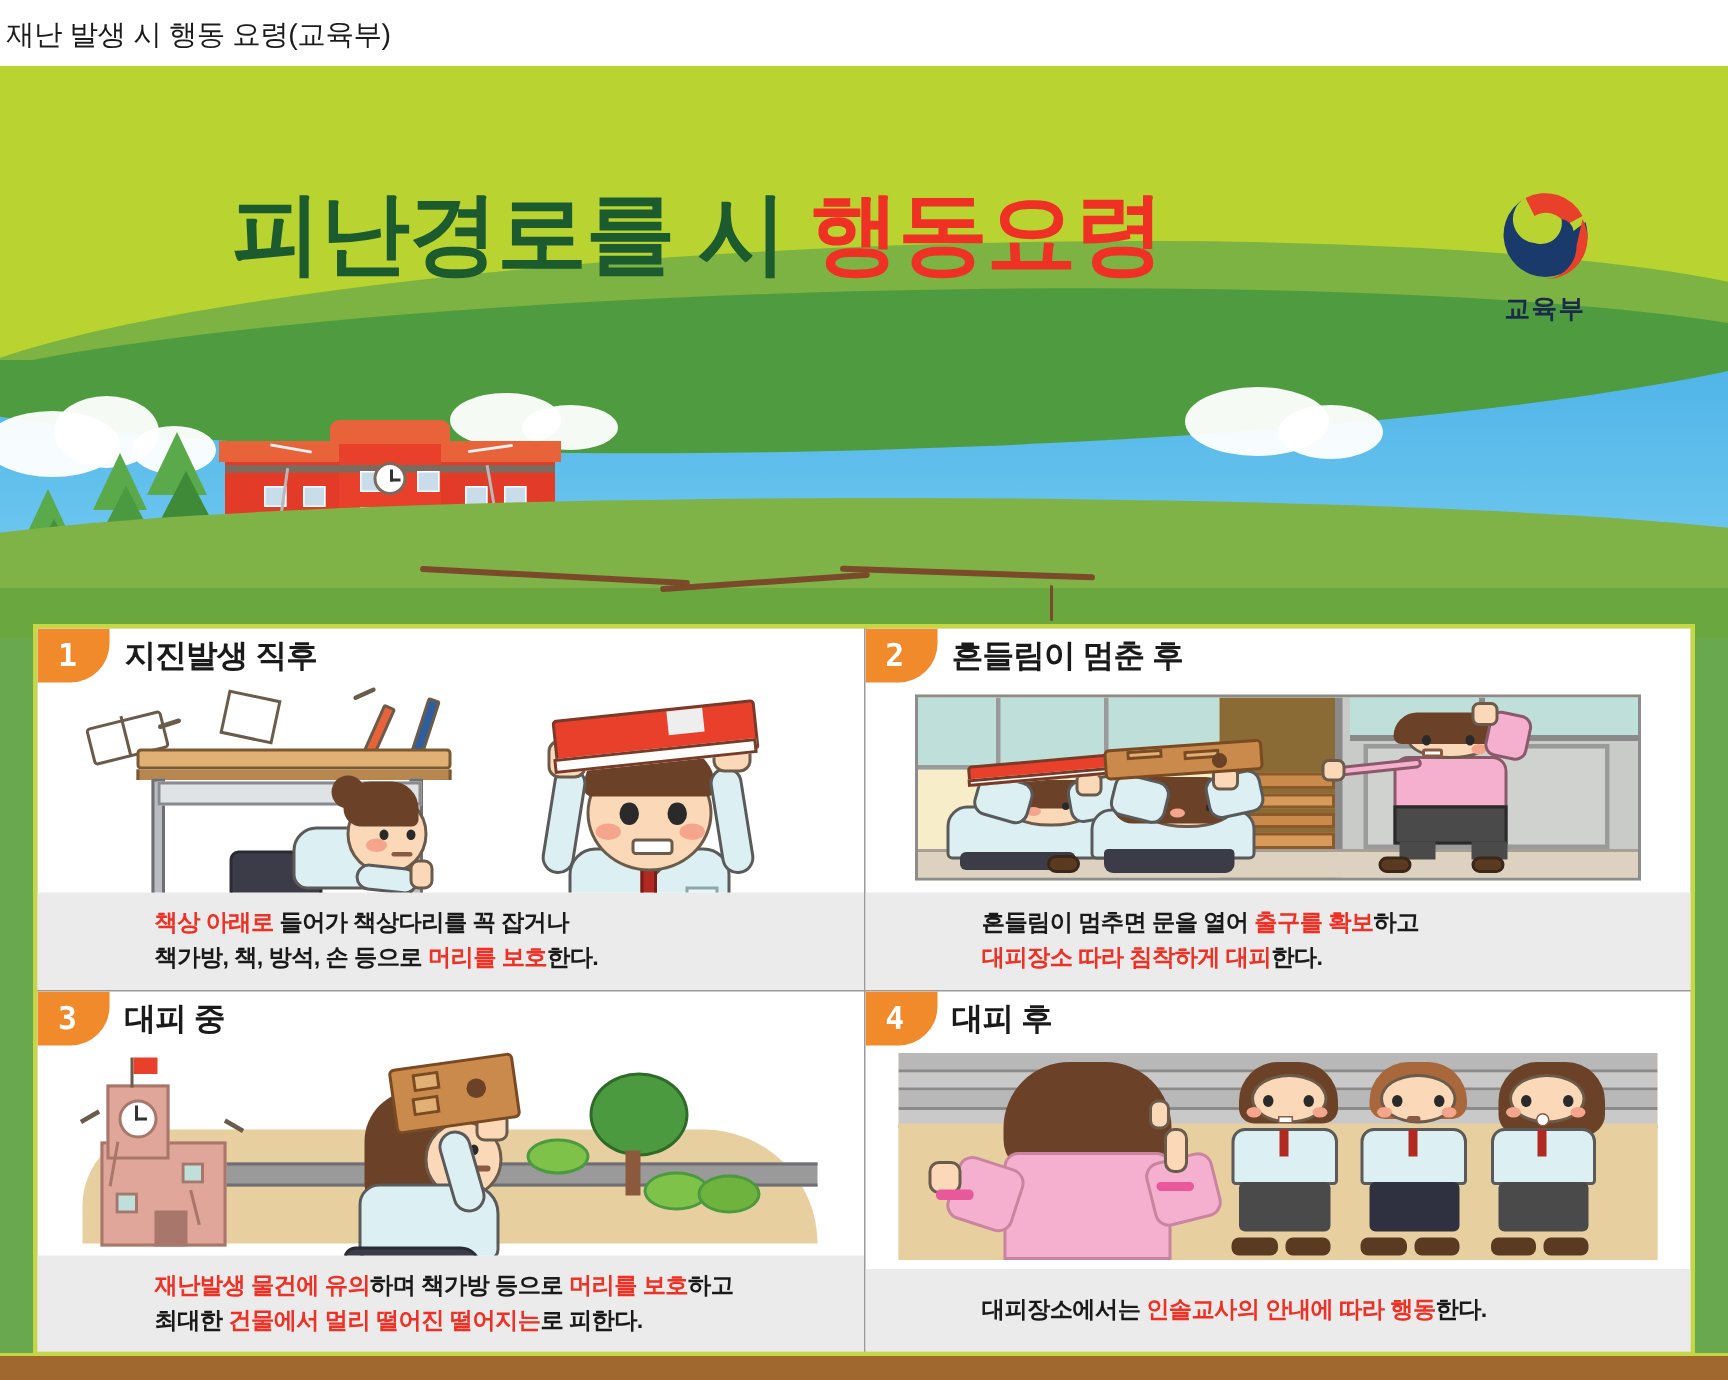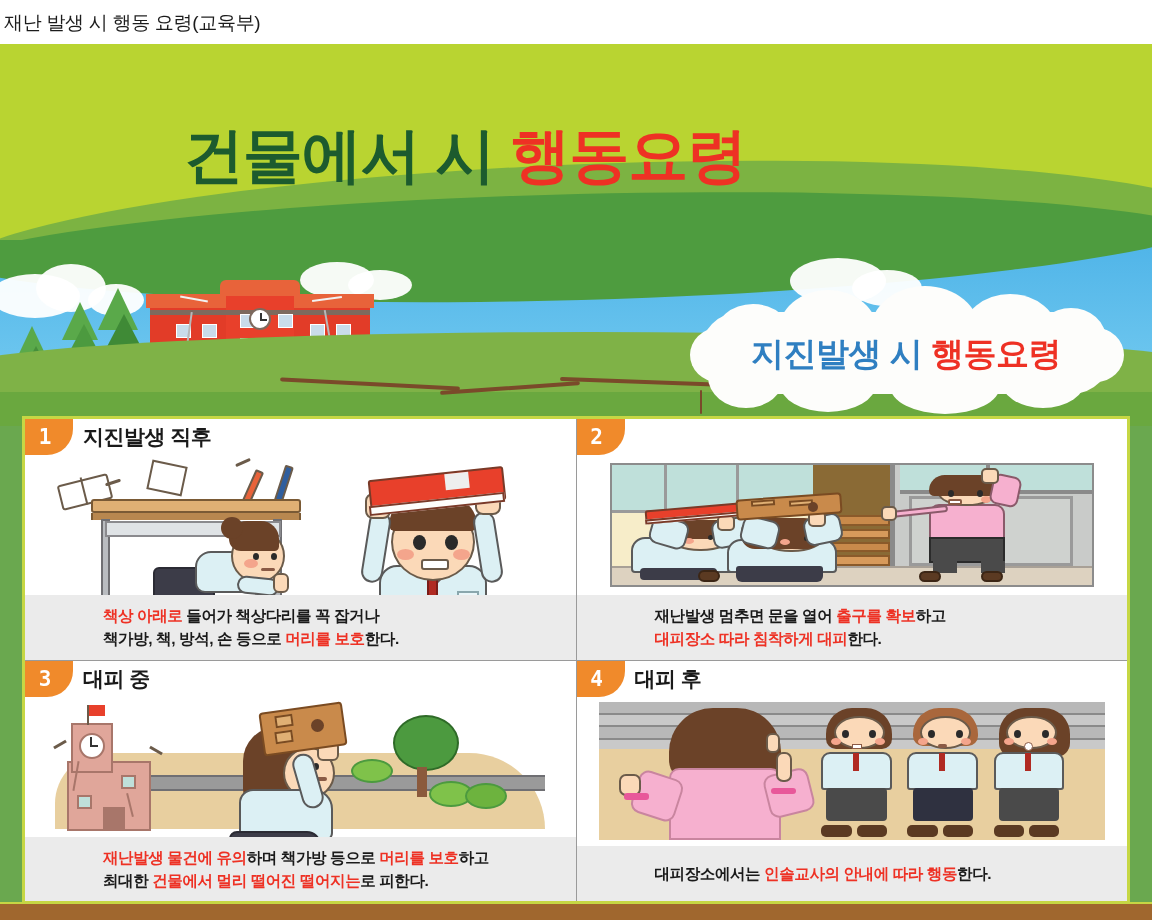--- a/index.html
+++ b/index.html
@@ -251,24 +251,35 @@
 
 <div class="page-title">재난 발생 시 행동 요령(교육부)</div>
 
 <div class="poster">
 
   <div class="banner">
     <div class="banner-swoosh"></div>
     <div class="banner-swoosh2"></div>
 
     <div class="banner-title">
-      <span class="bt-dark">건물에서 시</span>
+      <span class="bt-dark">피난경로를 시</span>
       <span class="bt-red">행동요령</span>
     </div>
 
+    <div class="logo-wrap">
+      <div class="taegeuk">
+        <svg width="66" height="66" viewBox="0 0 66 66">
+          <path d="M33 3 A30 30 0 1 1 32.9 3 Z" fill="none"></path>
+          <path d="M58 20 A28 28 0 0 0 20 8 L26 20 A15 15 0 0 1 47 26 Z" fill="#e8402b"></path>
+          <path d="M60 24 A28 28 0 1 1 20 8 A16 16 0 0 0 26 38 A14 14 0 0 0 44 22 A9 9 0 0 1 52 30 Z" fill="#1a3a6b"></path>
+          <path d="M58 22 A27 27 0 0 1 34 62 A22 22 0 0 0 54 40 Z" fill="#e8402b"></path>
+        </svg>
+      </div>
+      <div class="logo-label">교육부</div>
+    </div>
   </div>
 
   <div class="scene">
     <div class="scene-topcurve"></div>
 
     <div class="cloud" style="left:-10px;top:34px;width:90px;height:44px;"></div>
     <div class="cloud" style="left:36px;top:24px;width:70px;height:48px;"></div>
     <div class="cloud" style="left:88px;top:44px;width:56px;height:32px;"></div>
     <div class="cloud" style="left:300px;top:22px;width:74px;height:36px;"></div>
     <div class="cloud" style="left:348px;top:30px;width:64px;height:30px;"></div>
@@ -325,38 +336,20 @@
 
     <div class="ground"></div>
     <div class="ground-curve"></div>
     <div class="ground-dark"></div>
     <div class="fissure" style="left:280px;top:142px;width:180px;transform:rotate(3deg);"></div>
     <div class="fissure" style="left:440px;top:146px;width:140px;transform:rotate(-4deg);"></div>
     <div class="fissure" style="left:560px;top:140px;width:170px;transform:rotate(2deg);"></div>
     <div class="fissure" style="left:700px;top:150px;width:2px;height:24px;"></div>
   </div>
 
-  <div class="callout">
-    <div class="callout-bg"></div>
-    <div class="cbump" style="left:14px;top:-8px;width:78px;height:66px;"></div>
-    <div class="cbump" style="left:78px;top:-22px;width:100px;height:86px;"></div>
-    <div class="cbump" style="left:170px;top:-26px;width:110px;height:92px;"></div>
-    <div class="cbump" style="left:262px;top:-18px;width:96px;height:80px;"></div>
-    <div class="cbump" style="left:336px;top:-4px;width:70px;height:62px;"></div>
-    <div class="cbump" style="left:8px;top:34px;width:76px;height:62px;"></div>
-    <div class="cbump" style="left:80px;top:44px;width:96px;height:56px;"></div>
-    <div class="cbump" style="left:190px;top:46px;width:110px;height:56px;"></div>
-    <div class="cbump" style="left:300px;top:38px;width:86px;height:58px;"></div>
-    <div class="cbump" style="left:-10px;top:16px;width:56px;height:54px;"></div>
-    <div class="cbump" style="left:368px;top:16px;width:56px;height:54px;"></div>
-    <div class="callout-text">
-      <span class="ct-blue">지진발생 시</span>
-      <span class="ct-red">행동요령</span>
-    </div>
-  </div>
 
   <div class="grid-outer">
   <div class="grid">
 
     <div class="panel">
       <div class="panel-head">
         <div class="badge">
           <div class="badge-shape"></div>
           <div class="badge-num">1</div>
         </div>
@@ -424,20 +417,21 @@
         </div>
       </div>
     </div>
 
     <div class="panel">
       <div class="panel-head">
         <div class="badge">
           <div class="badge-shape"></div>
           <div class="badge-num">2</div>
         </div>
+        <div class="panel-title">흔들림이 멈춘 후</div>
       </div>
       <div class="panel-art">
         <div class="scene-room">
 
           <div class="fig" style="left:0;top:0;width:42%;height:40%;background:#bfe0da;border-bottom:3px solid #9a9a9a;"></div>
           <div class="fig" style="left:11%;top:0;width:3px;height:40%;background:#9a9a9a;"></div>
           <div class="fig" style="left:26%;top:0;width:3px;height:40%;background:#9a9a9a;"></div>
           <div class="fig" style="left:42%;top:0;width:16%;height:100%;background:#8a6a35;"></div>
 
           <div class="fig" style="left:58%;top:0;width:42%;height:100%;background:#c9cbc9;border-left:5px solid #8a8a8a;"></div>
@@ -494,21 +488,21 @@
           <div class="fig" style="left:58%;top:36%;width:12%;height:6%;background:#f6b0cf;border:2px solid #8a5a6a;border-radius:8px;transform:rotate(-6deg);"></div>
           <div class="fig skin" style="left:56%;top:34%;width:16px;height:15px;border:2px solid #6b5b4a;border-radius:5px;"></div>
           <div class="fig" style="left:67%;top:80%;width:5%;height:10%;background:#4a4a4a;"></div>
           <div class="fig" style="left:77%;top:80%;width:5%;height:10%;background:#4a4a4a;"></div>
           <div class="fig" style="left:64%;bottom:2%;width:22px;height:11px;background:#5b3a22;border:2px solid #3c2615;border-radius:6px;"></div>
           <div class="fig" style="left:77%;bottom:2%;width:22px;height:11px;background:#5b3a22;border:2px solid #3c2615;border-radius:6px;"></div>
         </div>
       </div>
       <div class="caption">
         <div>
-          <span class="k">재난발생 멈추면 문을 열어 </span><span class="r">출구를 확보</span><span class="k">하고</span>
+          <span class="k">흔들림이 멈추면 문을 열어 </span><span class="r">출구를 확보</span><span class="k">하고</span>
         </div>
         <div>
           <span class="r">대피장소 따라 침착하게 대피</span><span class="k">한다.</span>
         </div>
       </div>
     </div>
 
     <div class="panel">
       <div class="panel-head">
         <div class="badge">

